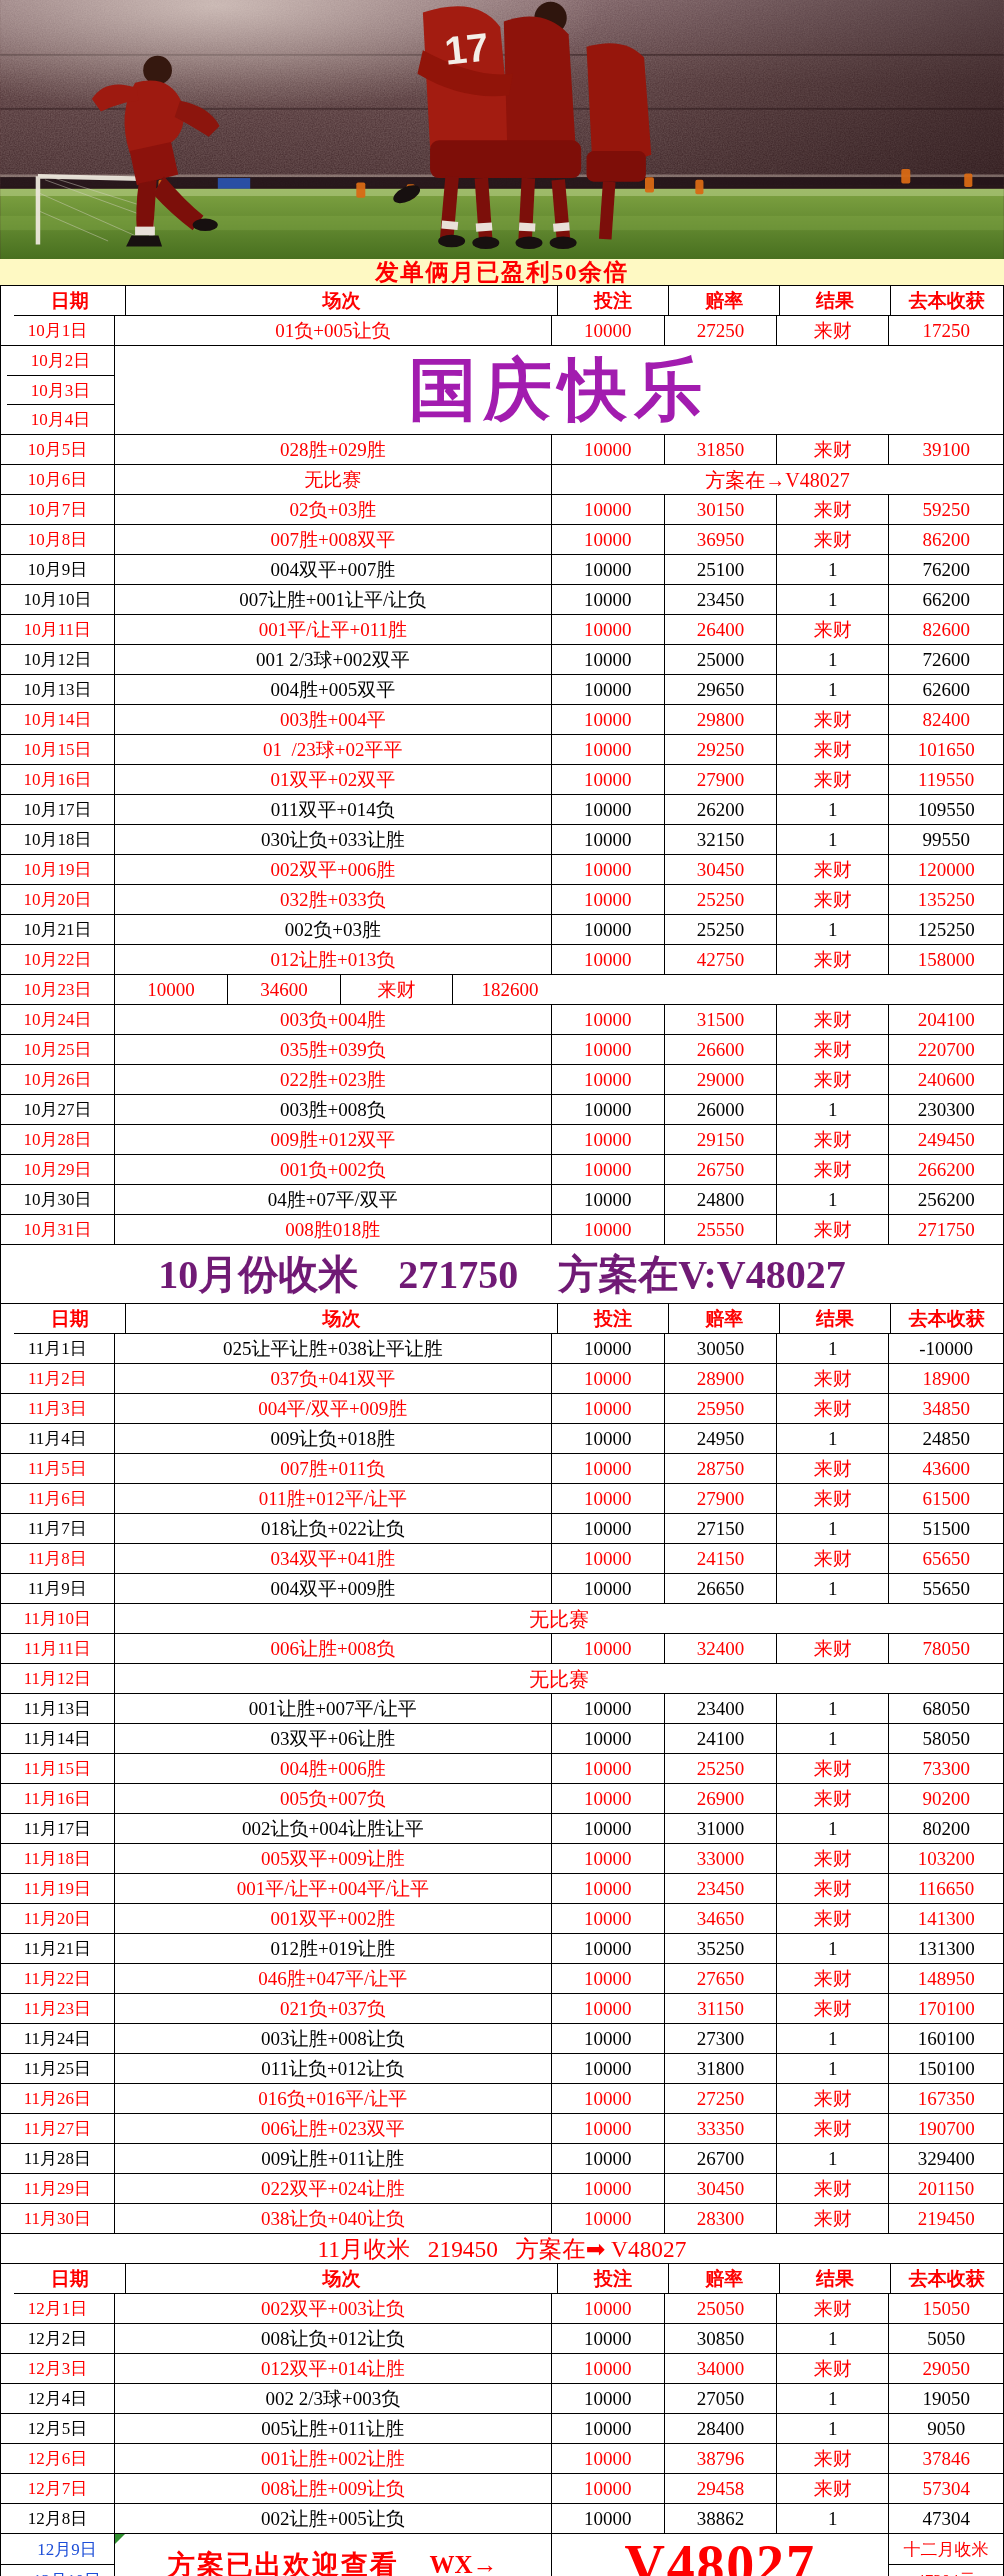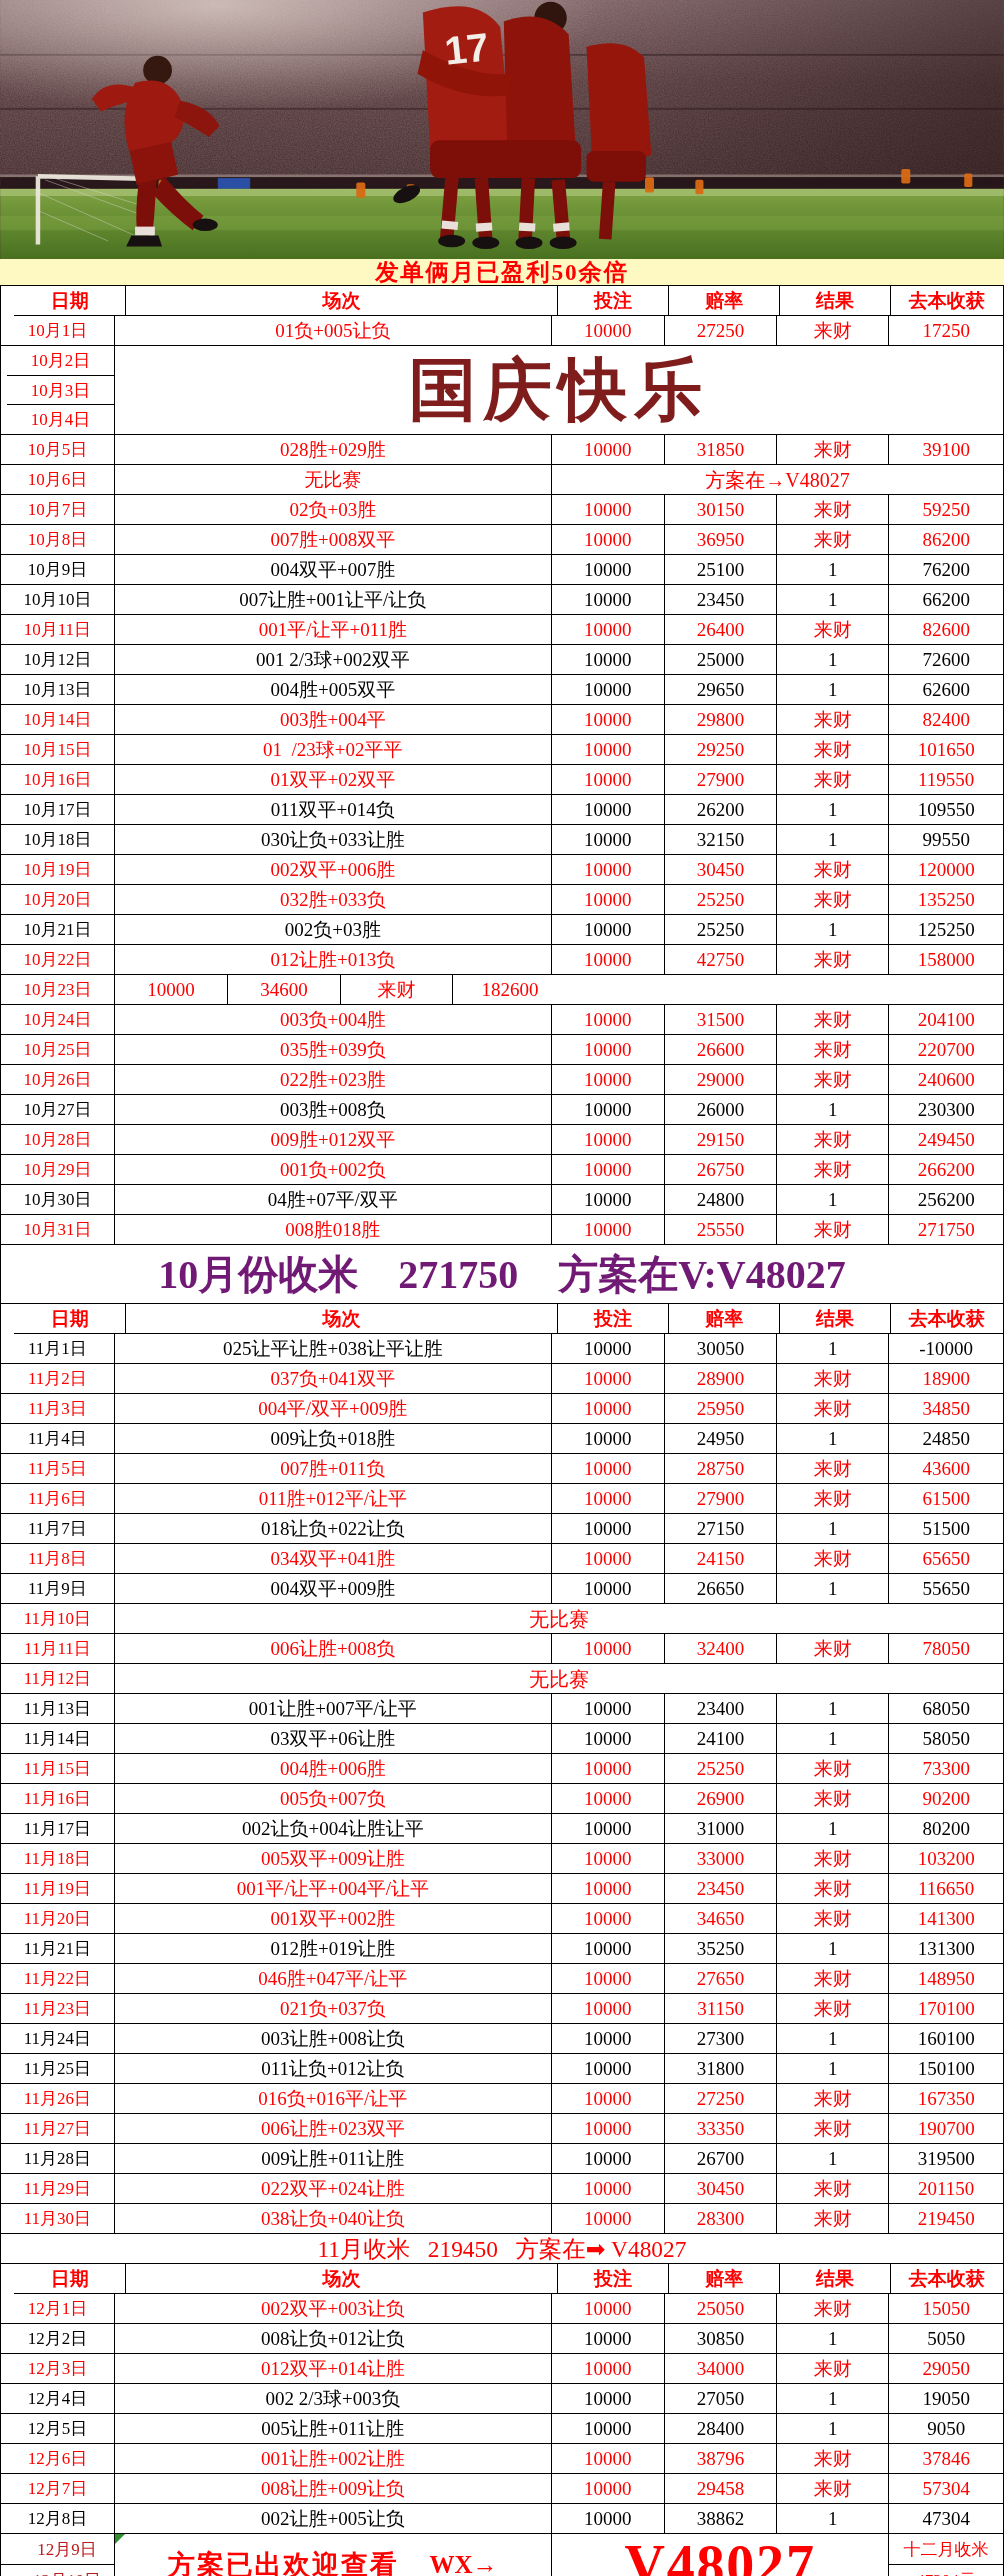--- a/index.html
+++ b/index.html
@@ -32,32 +32,32 @@
   .win  { color:#fe0000; }
   .loss { color:#000000; }
 
   
   .holiday-block { display:flex; height:89px; border-bottom:0.9px solid #000; }
   .holiday-dates { width:114px; border-right:0.9px solid #000; display:flex; flex-direction:column;padding-left:6px; }
   .h-date { flex:1 1 0; display:flex; align-items:center; justify-content:center;
             color:#fe0000; font-size:17px; border-bottom:0.9px solid #000; }
   .h-date:last-child { border-bottom:none; }
   .holiday-text { flex:1; display:flex; align-items:center; justify-content:center;
-                  color:#7f1d1d; font-size:68px; font-weight:bold; letter-spacing:7.2px; }
+                  color:#a21caf; font-size:68px; font-weight:bold; letter-spacing:7.2px; }
 
   
   .summary-lg { height:59px; display:flex; align-items:center; justify-content:center;
                 color:#701a75; font-weight:bold; font-size:40px; border-bottom:0.9px solid #000; white-space:pre; }
   .summary-sm { height:30px; display:flex; align-items:center; justify-content:center;
                 color:#fe0000; font-weight:normal; font-size:23.4px; border-bottom:0.9px solid #000; white-space:pre; }
 
   
   .footer { display:flex; height:61px; }
   .f-dates { width:114px; border-right:0.9px solid #000; display:flex; flex-direction:column; }
-  .f-date { flex:1; display:flex; align-items:center; justify-content:center; color:#b91c1c; font-size:17px;padding-left:19px; }
+  .f-date { flex:1; display:flex; align-items:center; justify-content:center; color:#1d4ed8; font-size:17px;padding-left:19px; }
   .f-date:first-child { border-bottom:0.9px solid #000; }
   .f-msg { width:438px; border-right:0.9px solid #000; position:relative;
            display:flex; align-items:center; justify-content:center; gap:31px;
            color:#fe0000; font-weight:bold; }
   .f-msg::before { content:''; position:absolute; top:0; left:0;
                    border-top:10px solid #2f8f2f; border-right:10px solid transparent; }
   .f-msg .msg { font-size:27px; letter-spacing:1.8px; }
   .f-msg .wx  { font-size:25px; }
   .f-code { width:338px; border-right:0.9px solid #000; display:flex; align-items:center; justify-content:center;
             color:#fe0000; font-size:56px; font-weight:bold; letter-spacing:1.8px; }
@@ -637,21 +637,21 @@
             <div class="td c-odds">33350</div>
             <div class="td c-result">来财</div>
             <div class="td c-profit">190700</div>
           </div>
           <div class="tr loss">
             <div class="td c-date">11月28日</div>
             <div class="td c-match">009让胜+011让胜</div>
             <div class="td c-stake">10000</div>
             <div class="td c-odds">26700</div>
             <div class="td c-result">1</div>
-            <div class="td c-profit">319500</div>
+            <div class="td c-profit">329400</div>
           </div>
           <div class="tr win">
             <div class="td c-date">11月29日</div>
             <div class="td c-match">022双平+024让胜</div>
             <div class="td c-stake">10000</div>
             <div class="td c-odds">30450</div>
             <div class="td c-result">来财</div>
             <div class="td c-profit">201150</div>
           </div>
           <div class="tr win">

